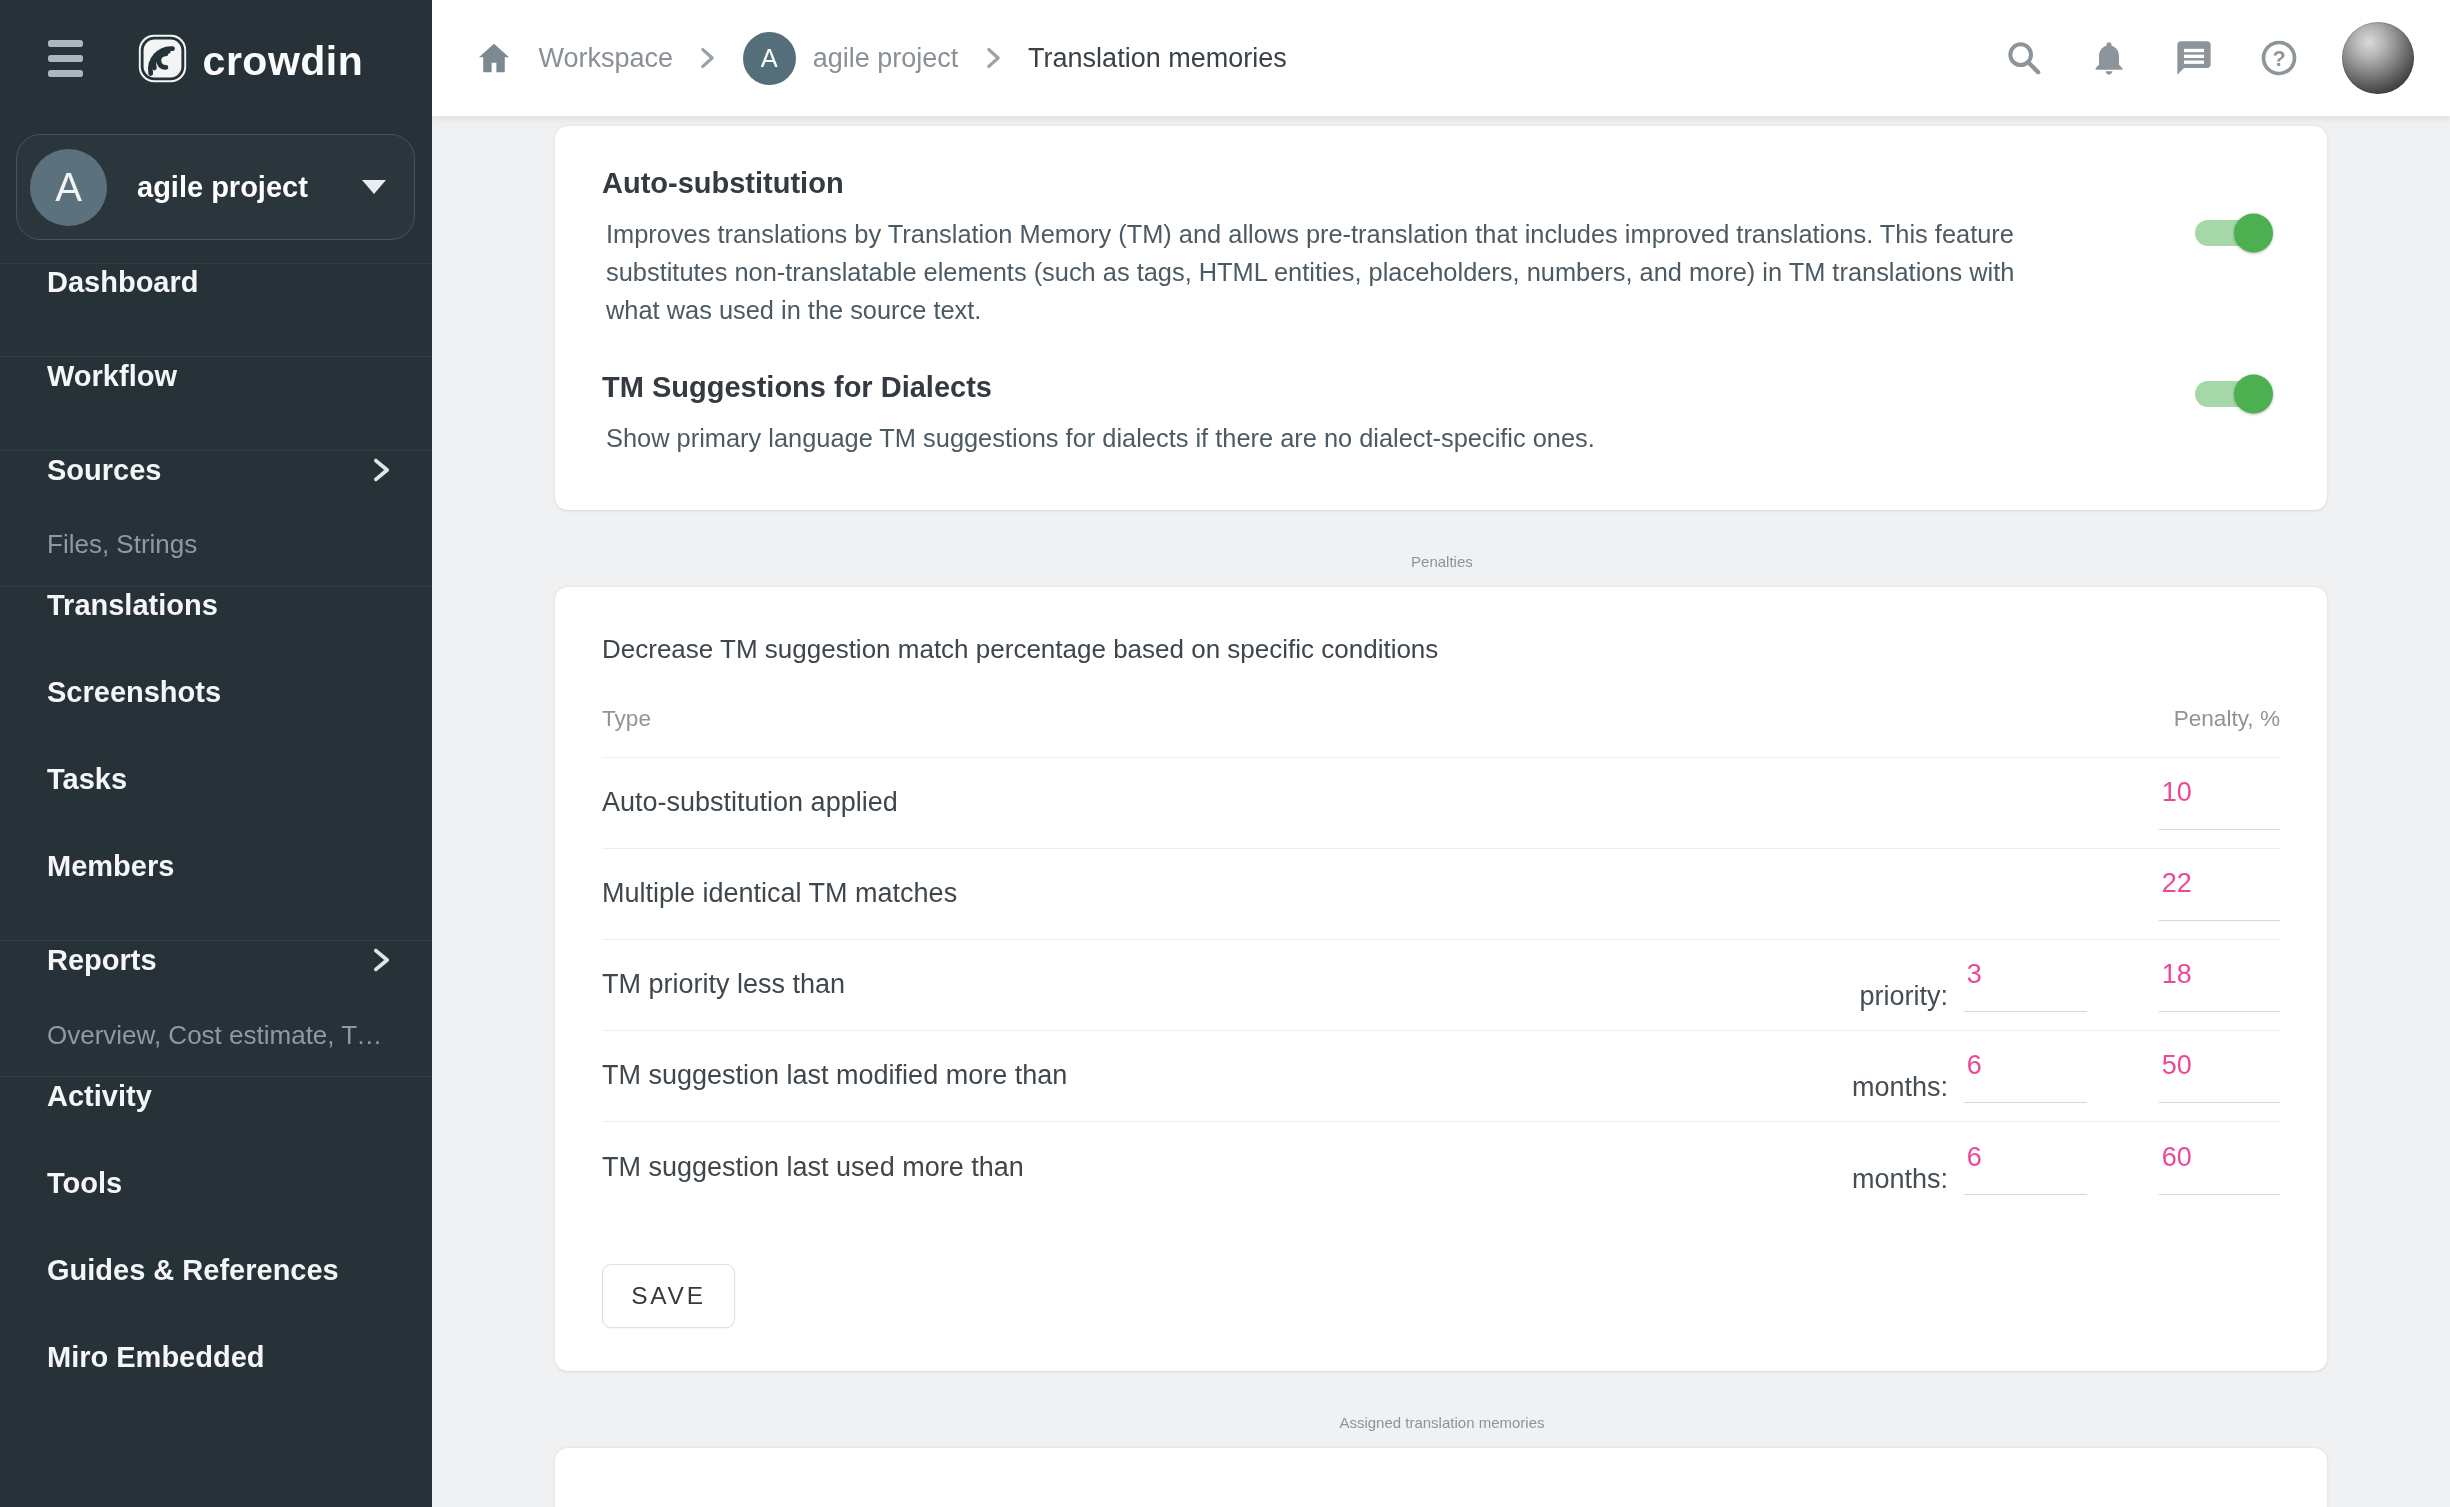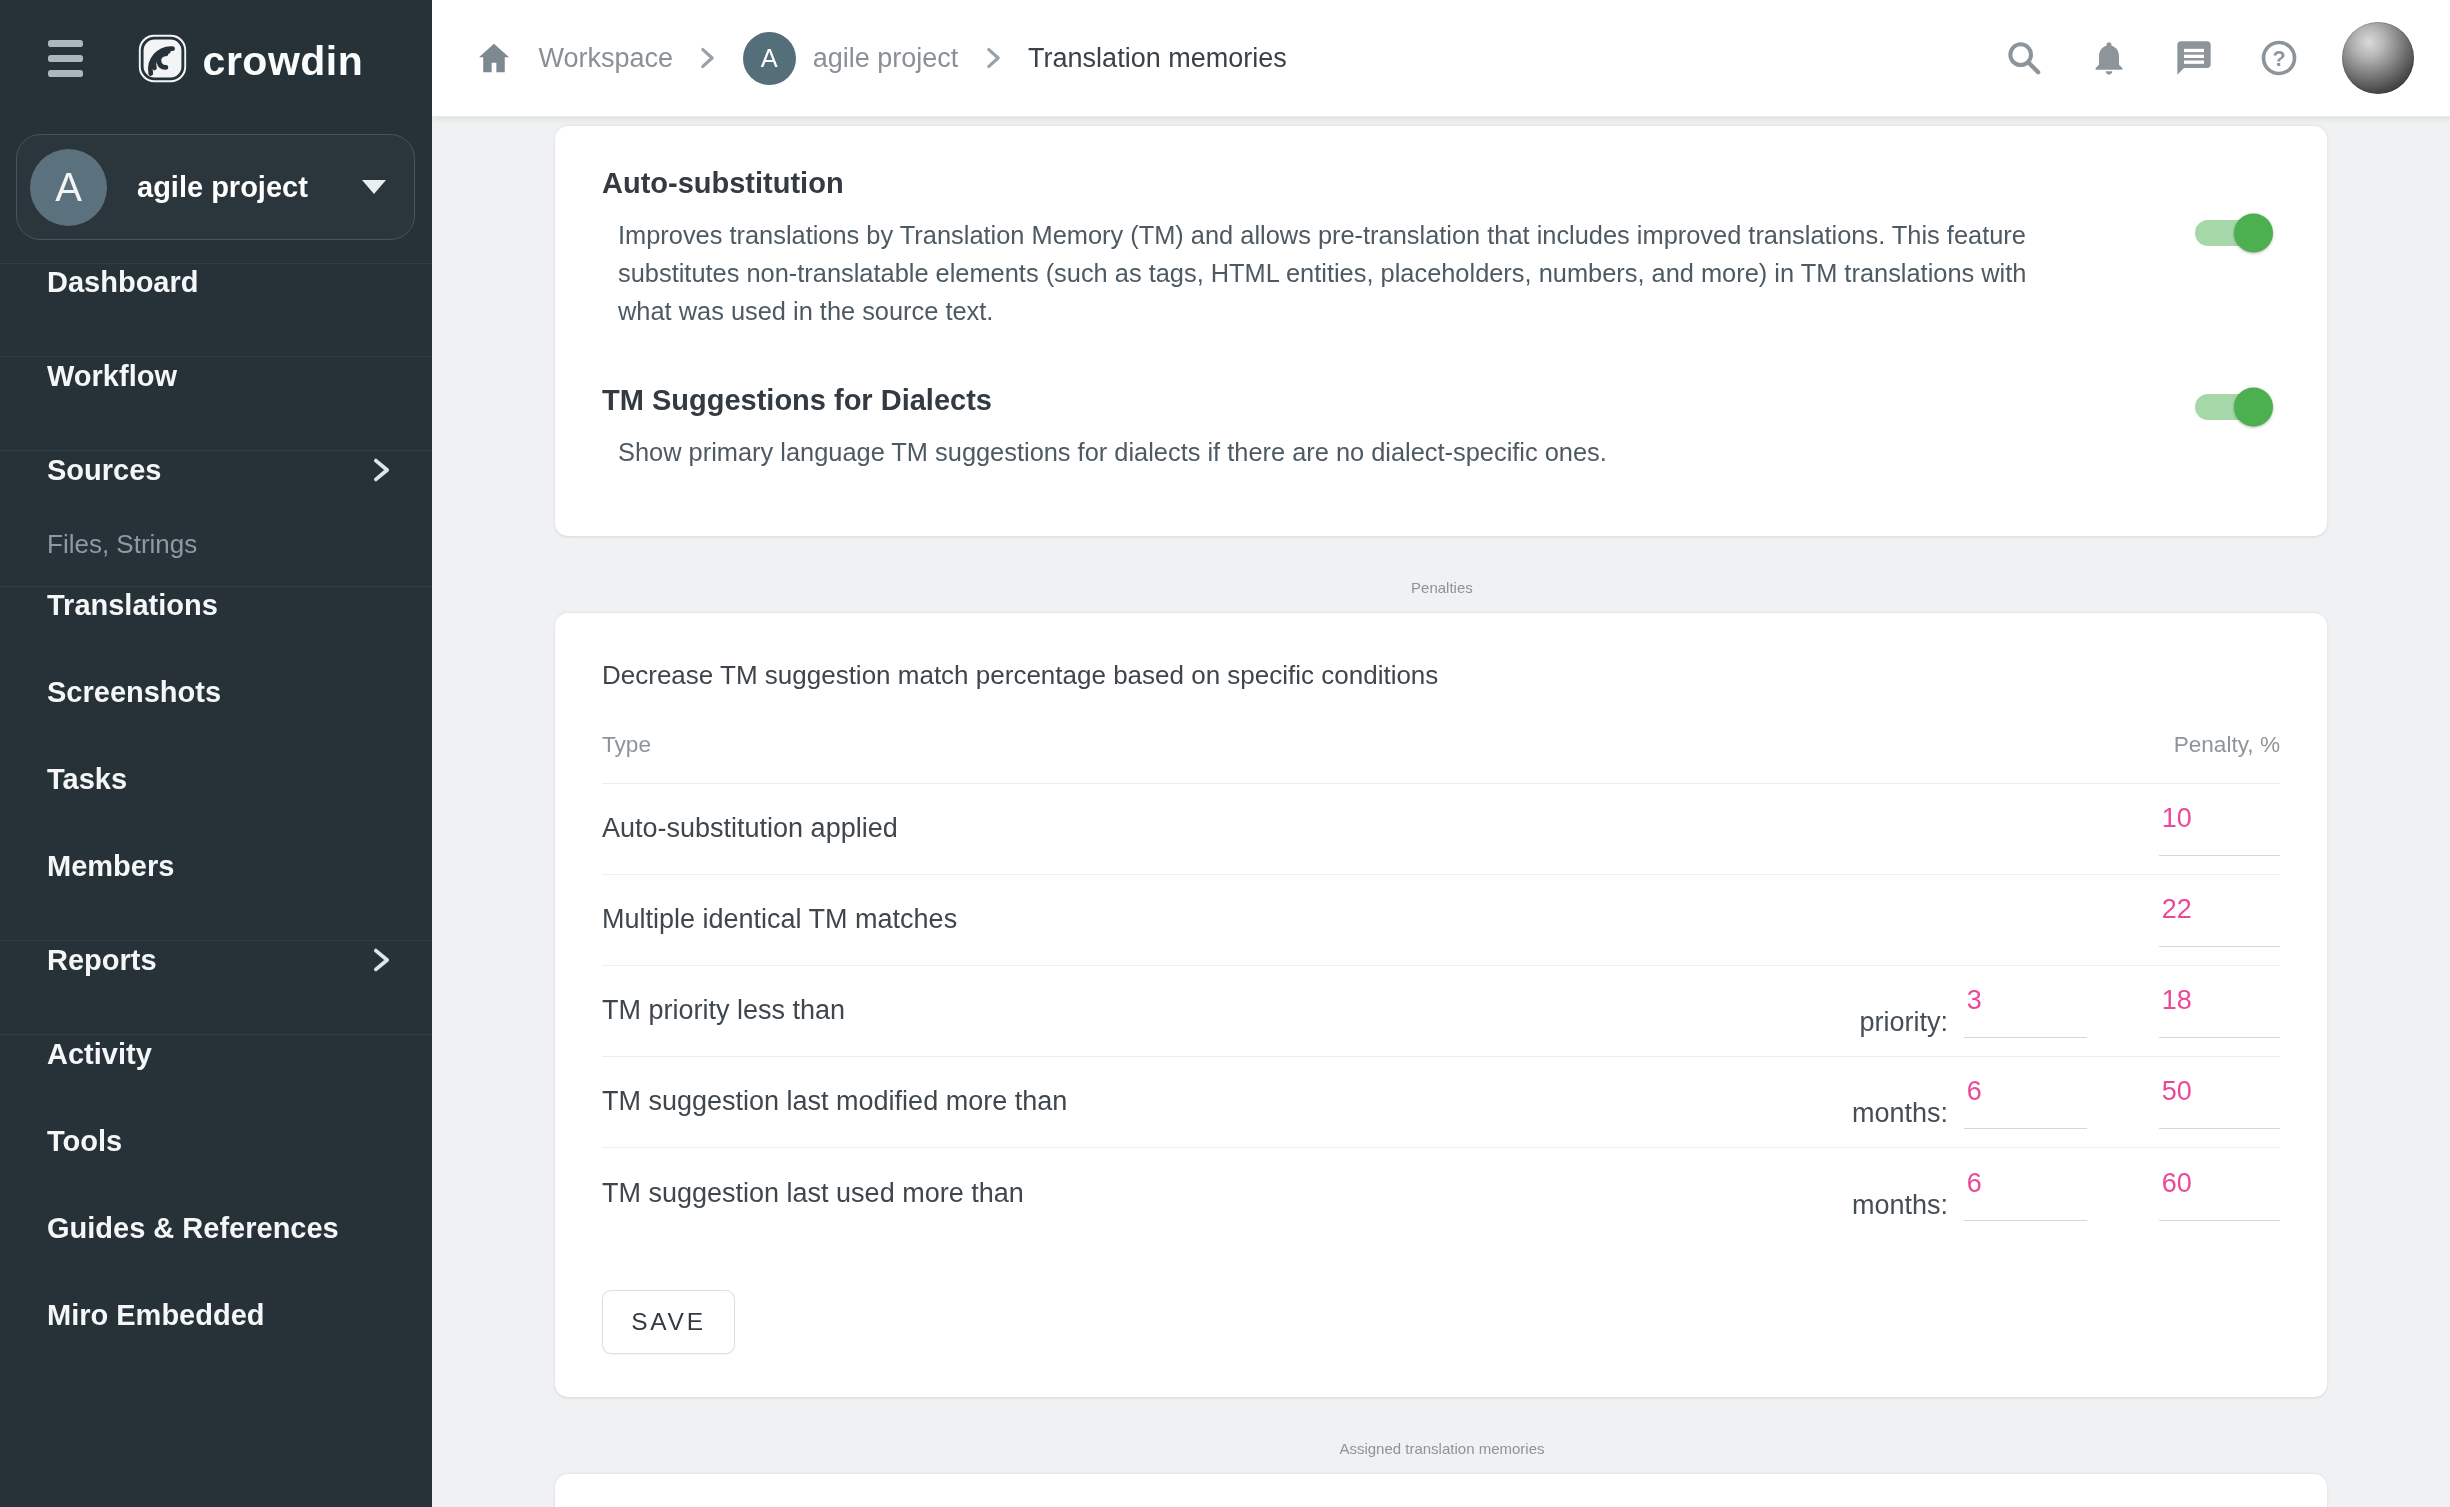--- a/index.html
+++ b/index.html
@@ -81,21 +81,21 @@
     background:#ffffff; border-radius:13px;
     box-shadow:0 0.9px 3.8px rgba(33,37,41,0.08), 0 0.9px 1.9px rgba(33,37,41,0.05);
   }
 
   
   .card-settings { padding:41px 57px 49px 47px; }
   .setting-row { display:flex; }
   .setting-row + .setting-row { margin-top:38px; }
   .setting-text { flex:1; padding-right:132px; }
   .setting-title { margin:0 0 15px; font-size:29px; font-weight:700; color:#333a41; }
-  .setting-desc { margin:16px; font-size:25.4px; line-height:38px; color:#4d5a62; }
+  .setting-desc { margin:4px; font-size:25.4px; line-height:38px; color:#4d5a62; }
   .toggle {
     width:75px; height:26px; border-radius:13px; background:#a6d7a9;
     position:relative; flex-shrink:0; cursor:pointer; align-self:flex-start;
   }
   .toggle::after {
     content:""; position:absolute; right:-2.8px; top:50%; transform:translateY(-50%);
     width:39px; height:39px; border-radius:50%; background:#4caf50;
     box-shadow:0 0.9px 2.8px rgba(0,0,0,0.3);
   }
   .setting-row.first .toggle { margin-top:53px; }
@@ -198,20 +198,21 @@
             <span>Members</span>
           </div>
       </div>
       <div class="nav-group">
         <div class="nav-item">
           <span>Reports</span>
           <svg class="nav-chev" width="21" height="32" viewBox="0 0 22 34">
               <polyline points="5,7 17,17 5,27" fill="none" stroke="#dfe6e9" stroke-width="4" stroke-linecap="round" stroke-linejoin="round"></polyline>
             </svg>
         </div>
+        <div class="nav-sub">Overview, Cost estimate, Transl…</div>
       </div>
       <div class="nav-group">
         <div class="nav-item">
             <span>Activity</span>
           </div>
         <div class="nav-item">
             <span>Tools</span>
           </div>
         <div class="nav-item">
             <span>Guides &amp; References</span>

